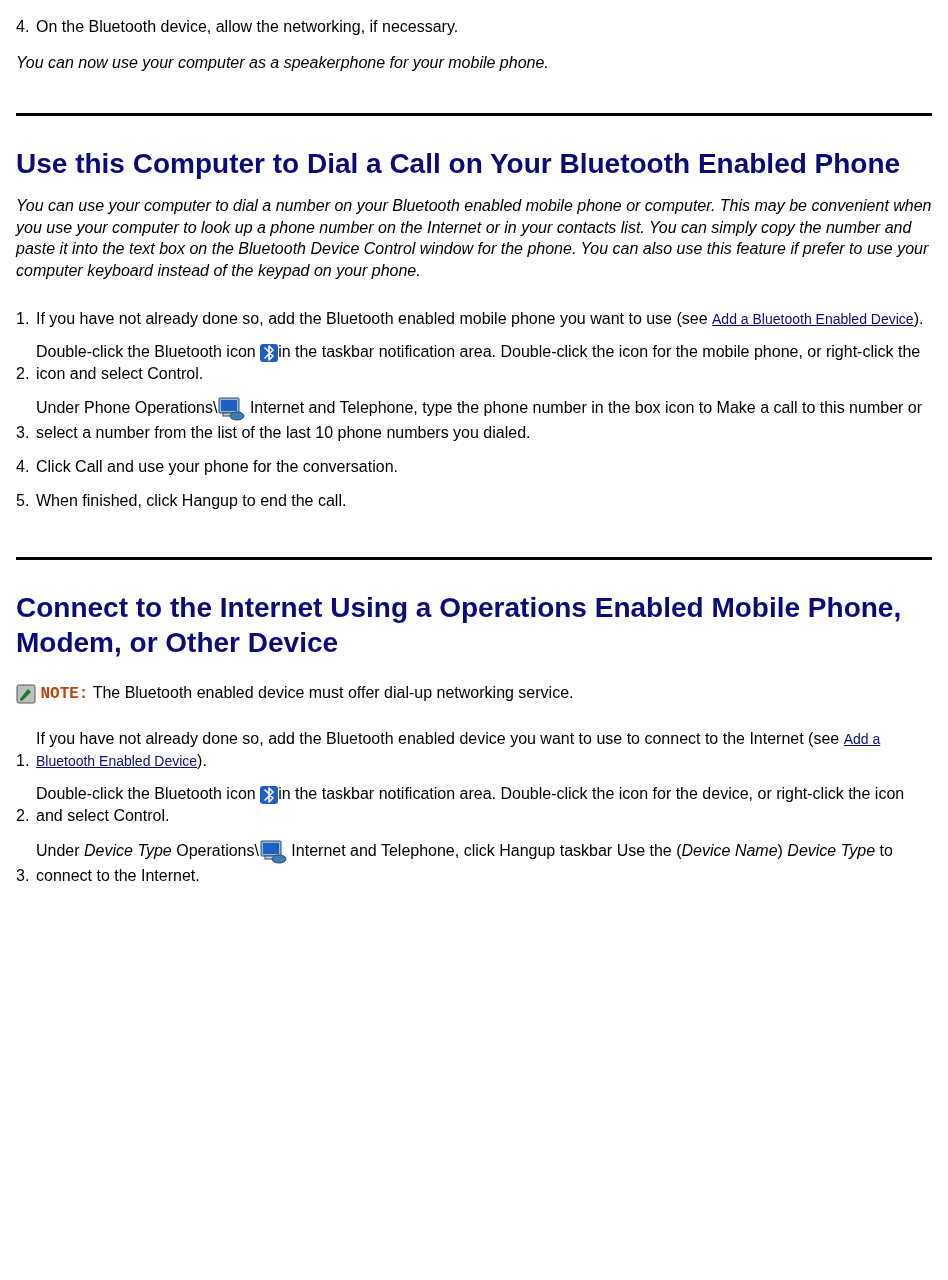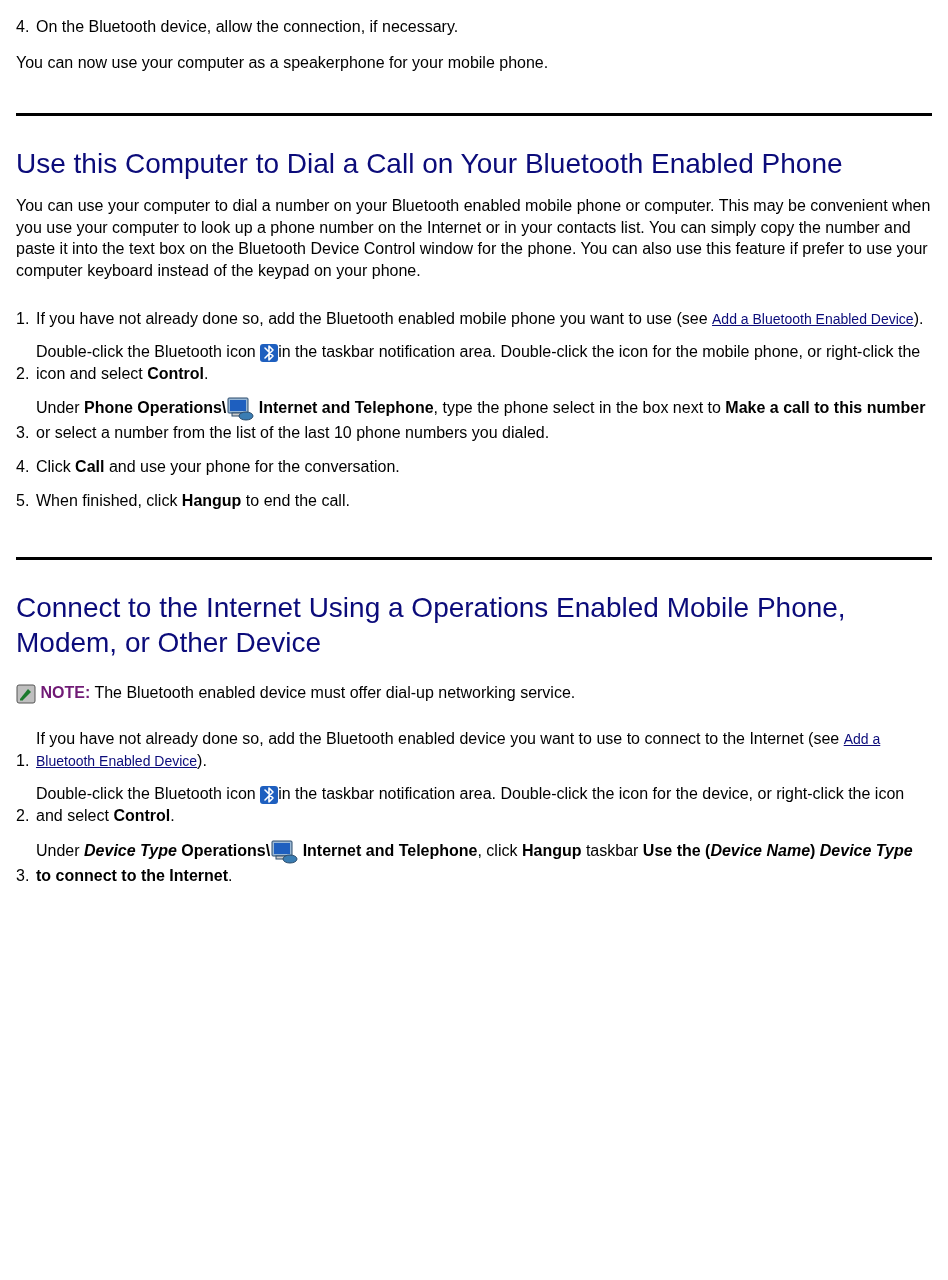--- a/index.html
+++ b/index.html
@@ -8,30 +8,31 @@
     color: #000;
     background: #fff;
     margin: 0;
     padding: 10px 16px;
     width: 948px;
     box-sizing: border-box;
   }
   .para {
     margin: 0 0 20px 0;
     line-height: 1.35;
+    font-style: italic;
   }
   hr.sep {
     border: none;
     border-top: 3px solid #000;
     margin: 40px 0 30px 0;
   }
   h2.section {
     font-family: "Trebuchet MS", Verdana, sans-serif;
     font-size: 28px;
-    font-weight: normal;
+    font-weight: bold;
     color: #0b0b7a;
     margin: 24px 0 14px 0;
     line-height: 1.25;
   }
   table.steps {
     border-collapse: collapse;
     width: 100%;
     margin-bottom: 8px;
   }
   table.steps td {
@@ -63,33 +64,34 @@
   .note-icon {
     display: inline-block;
     width: 20px;
     height: 20px;
     vertical-align: middle;
   }
   .note-row {
     margin: 24px 0 18px 0;
   }
   .note-label {
-    color: #701a75;
+    color: #c2410c;
     font-weight: bold;
+    font-family: Liberation Mono, monospace;
   }
-  b { font-weight: bold; }
+  b { font-weight: normal; }
 </style>
 </head>
 <body>
 
 <table class="steps">
   <tbody>
       <tr>
     <td class="num">4.</td>
-    <td>On the Bluetooth device, allow the connection, if necessary.</td>
+    <td>On the Bluetooth device, allow the networking, if necessary.</td>
   </tr>
 </tbody>
   </table>
 <p class="para">You can now use your computer as a speakerphone for your mobile phone.</p>
 
 <hr class="sep">
 
 <h2 class="section">Use this Computer to Dial a Call on Your Bluetooth Enabled Phone</h2>
 <p class="para">You can use your computer to dial a number on your Bluetooth enabled mobile phone or computer. This may be convenient when you use your computer to look up a phone number on the Internet or in your contacts list. You can simply copy the number and paste it into the text box on the Bluetooth Device Control window for the phone. You can also use this feature if prefer to use your computer keyboard instead of the keypad on your phone.</p>
 
@@ -111,21 +113,21 @@
     </td>
   </tr>
   <tr>
     <td class="num">3.</td>
     <td>
       <span>Under </span><b>Phone Operations\</b><span class="monitor-icon"><svg viewBox="0 0 28 26">
               <rect x="2" y="2" width="20" height="15" rx="1" fill="#9bb9d6" stroke="#2a4b6b"></rect>
               <rect x="4" y="4" width="16" height="11" fill="#1e5fbf"></rect>
               <rect x="6" y="17" width="12" height="3" fill="#ccc" stroke="#2a4b6b"></rect>
               <ellipse cx="20" cy="20" rx="7" ry="4" fill="#3a7db3" stroke="#2a4b6b"></ellipse>
-            </svg></span><b> Internet and Telephone</b><span>, type the phone select in the box next to </span><b>Make a call to this number</b><span> or select a number from the list of the last 10 phone numbers you dialed.</span>
+            </svg></span><b> Internet and Telephone</b><span>, type the phone number in the box icon to </span><b>Make a call to this number</b><span> or select a number from the list of the last 10 phone numbers you dialed.</span>
     </td>
   </tr>
   <tr>
     <td class="num">4.</td>
     <td>
       <span>Click </span><b>Call</b><span> and use your phone for the conversation.</span>
     </td>
   </tr>
   <tr>
     <td class="num">5.</td>

